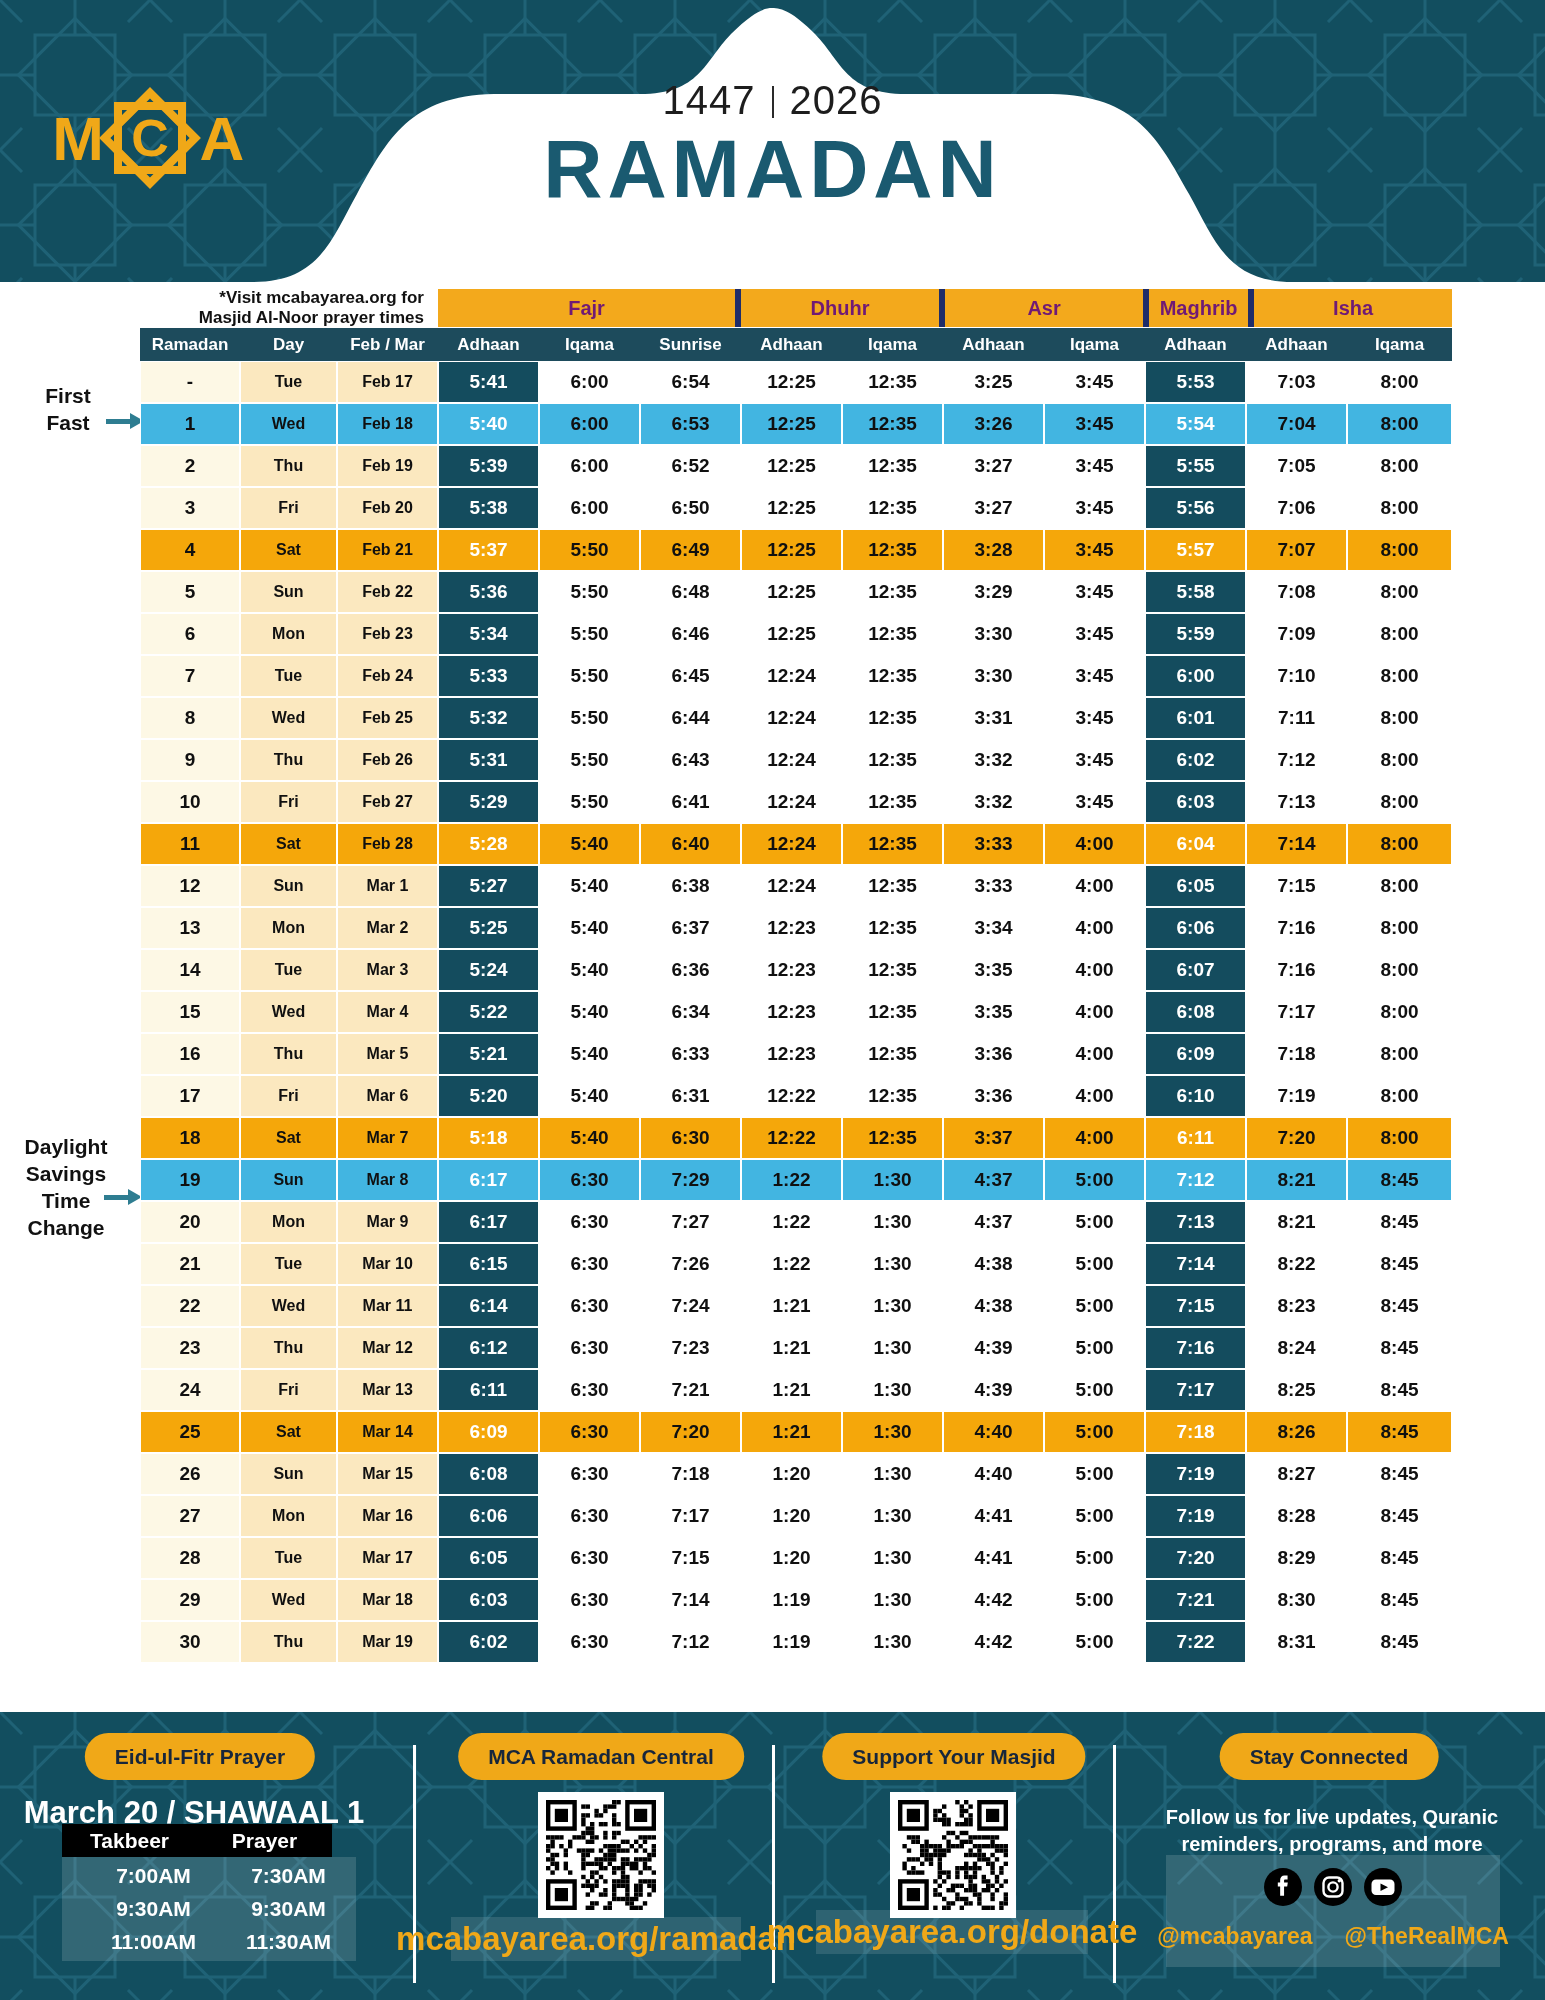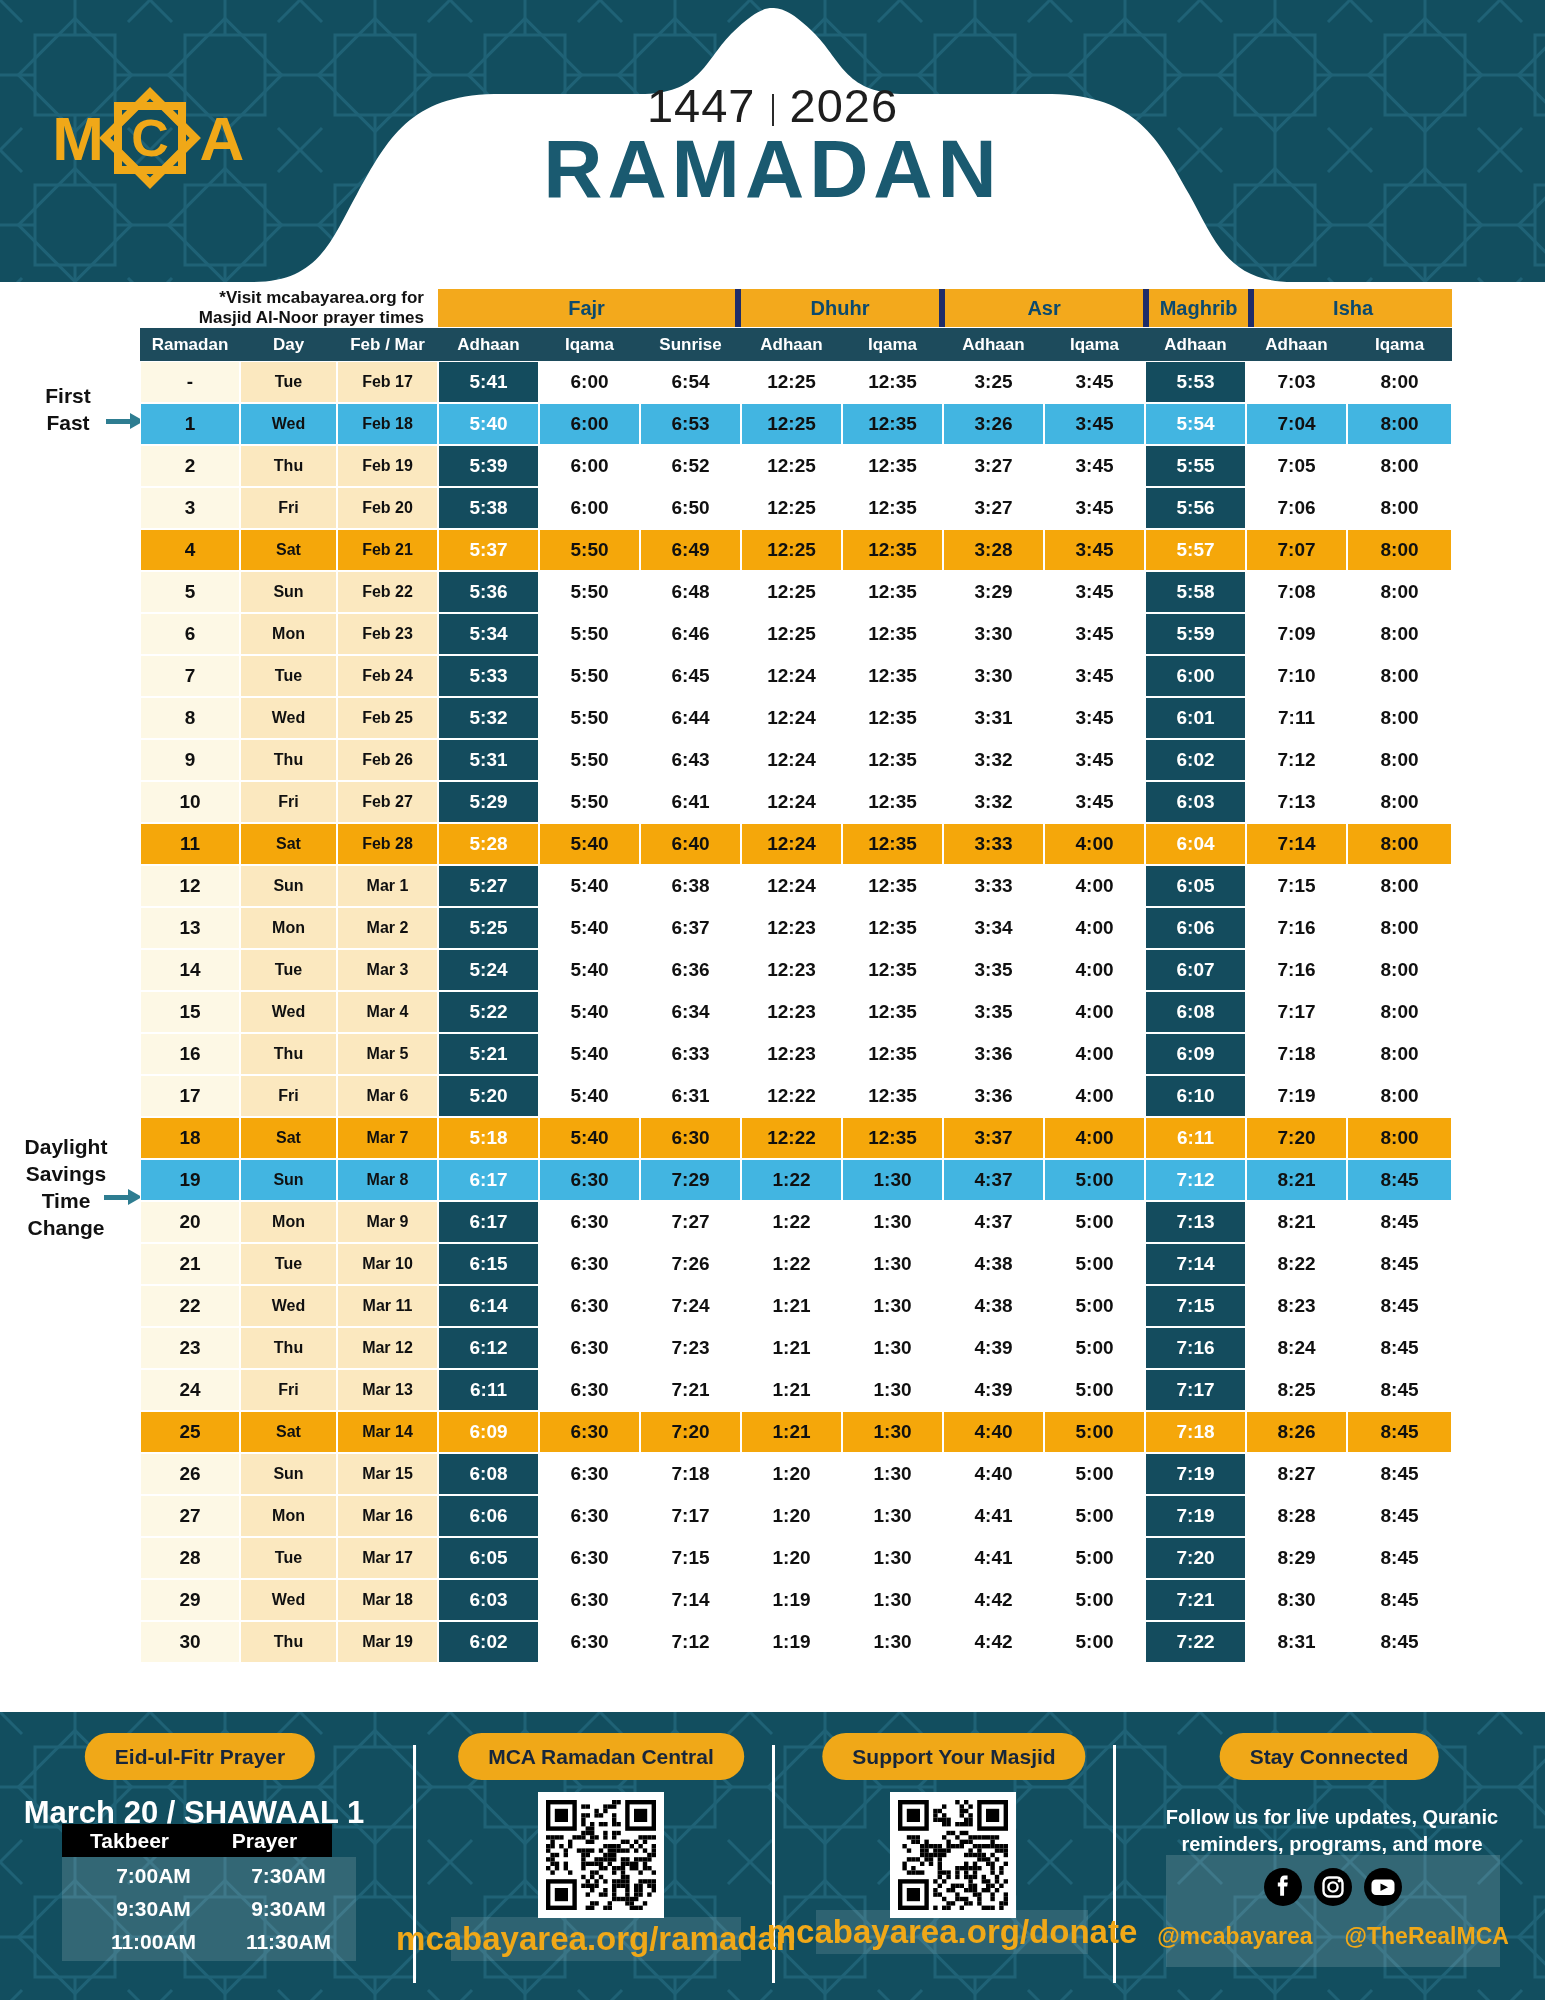--- a/index.html
+++ b/index.html
@@ -3,21 +3,21 @@
 <meta charset="utf-8">
 <style>
   html,body{margin:0;padding:0;background:#e8e8e8;}
   .page{position:relative;width:1545px;height:2000px;background:#ffffff;overflow:hidden;
         font-family:"Liberation Sans",sans-serif;}
   
   .header{position:absolute;left:0;top:0;width:1545px;height:282px;}
   .header svg{display:block;}
   .logo{position:absolute;left:50px;top:48px;width:200px;height:180px;}
   .years{position:absolute;left:0;top:78px;width:1545px;text-align:center;
-         font-size:47px;color:#1d1d1d;letter-spacing:1px;}
+         font-size:40px;color:#1d1d1d;letter-spacing:1px;}
   .years .ybar{display:inline-block;width:2px;height:32px;background:#2a2a2a;
                margin:0 16px;vertical-align:-4px;}
   .big-title{position:absolute;left:0;top:122px;width:1545px;text-align:center;
              font-size:82px;font-weight:bold;letter-spacing:5px;color:#1a5a70;}
   
   .annot{position:absolute;font-weight:bold;color:#111;text-align:center;line-height:25px;font-size:21px;}
   .annot-first{left:18px;top:382px;width:100px;line-height:27px;}
   .annot-dst{left:10px;top:1133px;width:112px;line-height:27px;}
   .arrow{position:absolute;width:40px;height:16px;}
   .arrow .shaft{position:absolute;left:0;top:6px;width:26px;height:5px;background:#2e7d91;}
@@ -27,21 +27,21 @@
   .arrow-dst{left:104px;top:1189px;}
   
   table.ptable{position:absolute;left:140px;top:288px;width:1312px;
                border-collapse:separate;border-spacing:0;table-layout:fixed;}
   .band-row td{padding:0;}
   td.note-cell{background:#ffffff;vertical-align:middle;text-align:right;padding-right:14px;
                font-size:17px;font-weight:bold;color:#111;line-height:20px;height:38px;}
   td.band-cell{height:38px;}
   .band{display:flex;height:38px;background:#f3a91c;align-items:stretch;}
   .bseg{display:flex;align-items:center;justify-content:center;
-        font-size:20px;font-weight:bold;color:#0c4a6e;}
+        font-size:20px;font-weight:bold;color:#701a75;}
   .bsep{width:6px;background:#1f2d69;}
   tr.sub-row th{background:#1d4b5c;color:#ffffff;font-size:17px;font-weight:bold;
                 height:33px;padding:0;text-align:center;}
   tbody td{height:40px;border:1.5px solid #ffffff;text-align:center;vertical-align:middle;
            font-size:19px;font-weight:bold;color:#101010;background:#ffffff;padding:0;}
   tbody td.c0{background:#fdf8e5;}
   tbody td.c1,tbody td.c2{background:#fbe8bf;font-size:16px;}
   tbody td.c3,tbody td.c10{background:#144c5e;color:#ffffff;}
   tr.hl-blue td{background:#42b5e1 !important;color:#101010;}
   tr.hl-blue td.c3,tr.hl-blue td.c10{color:#ffffff;}

